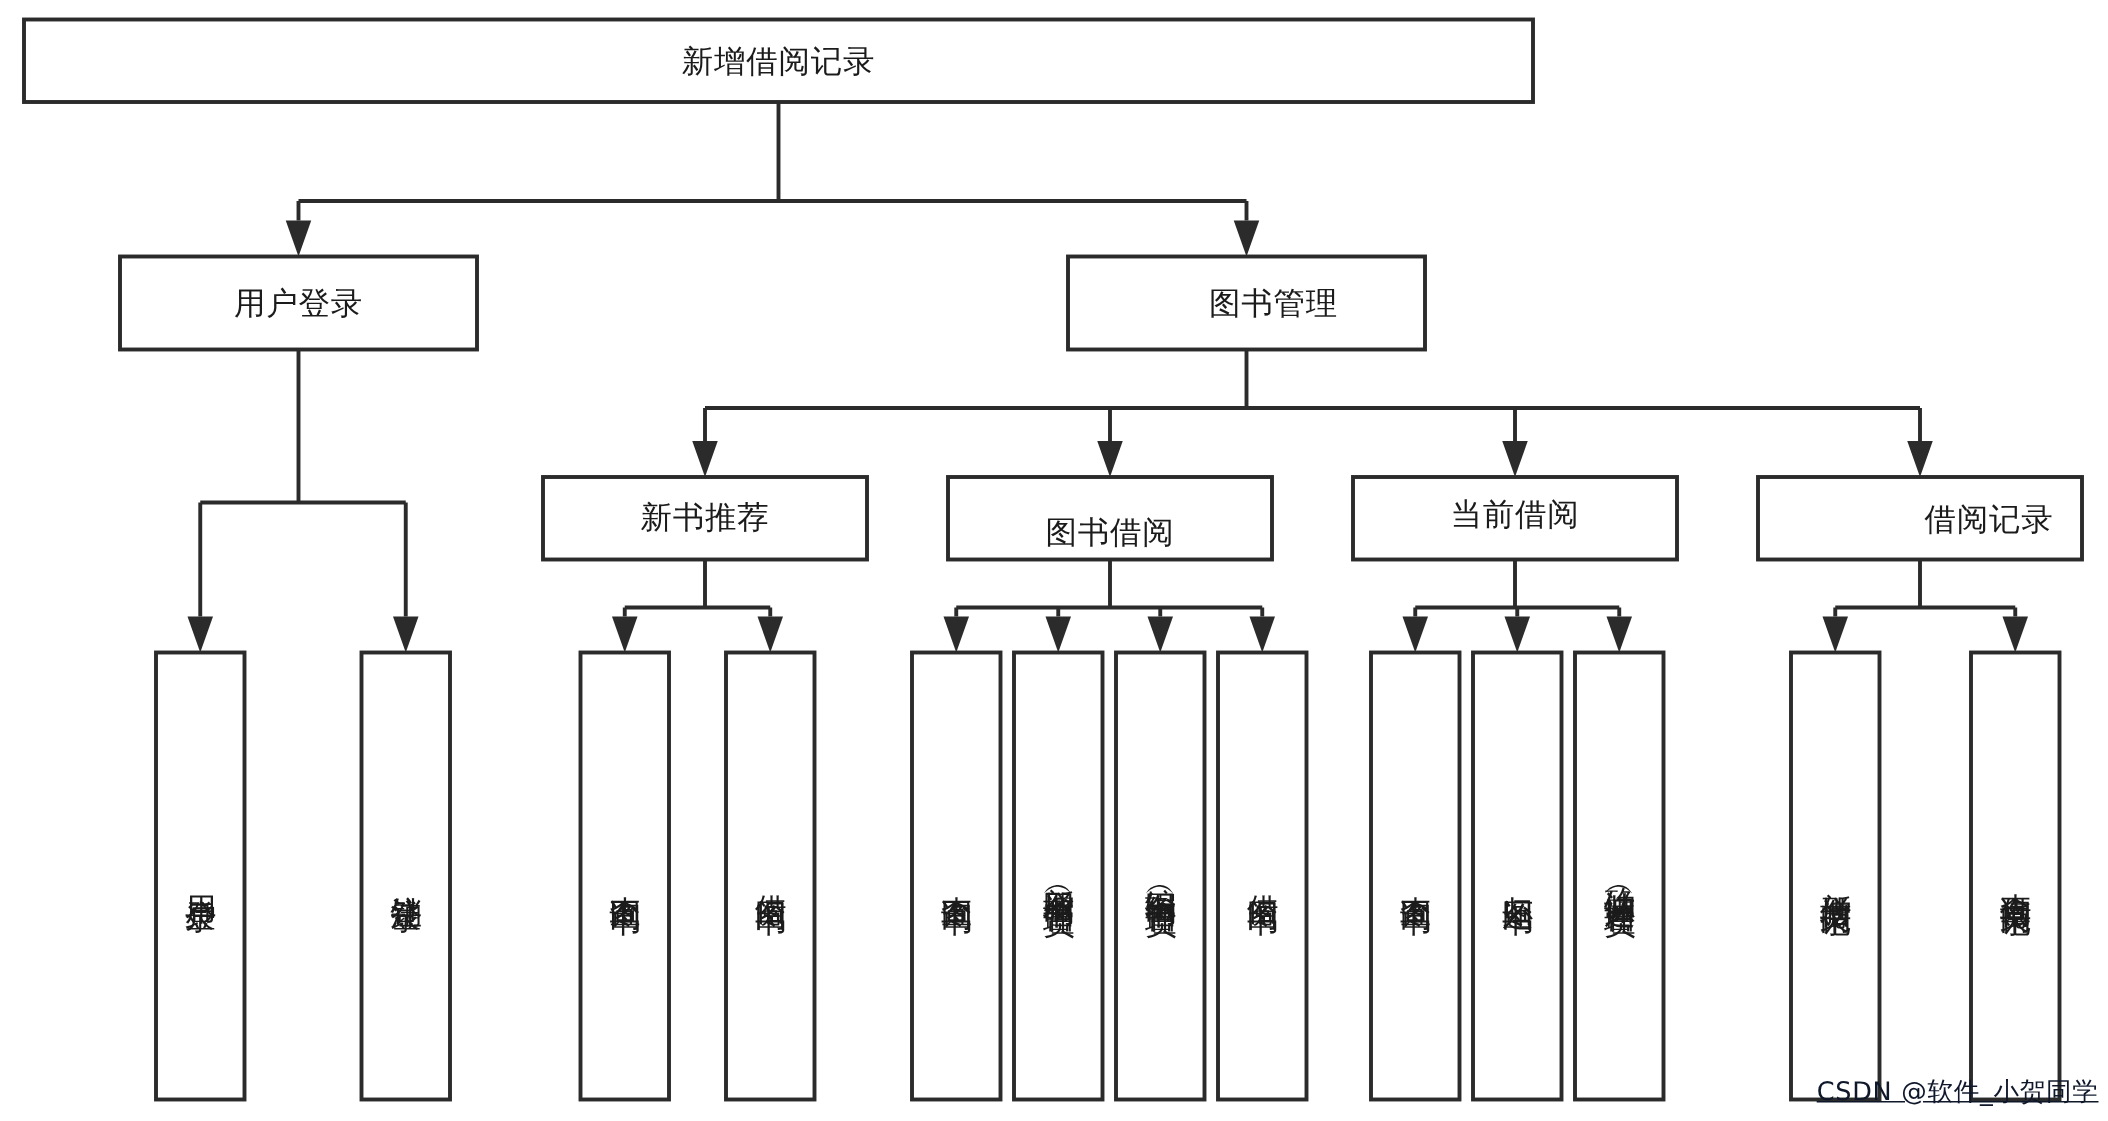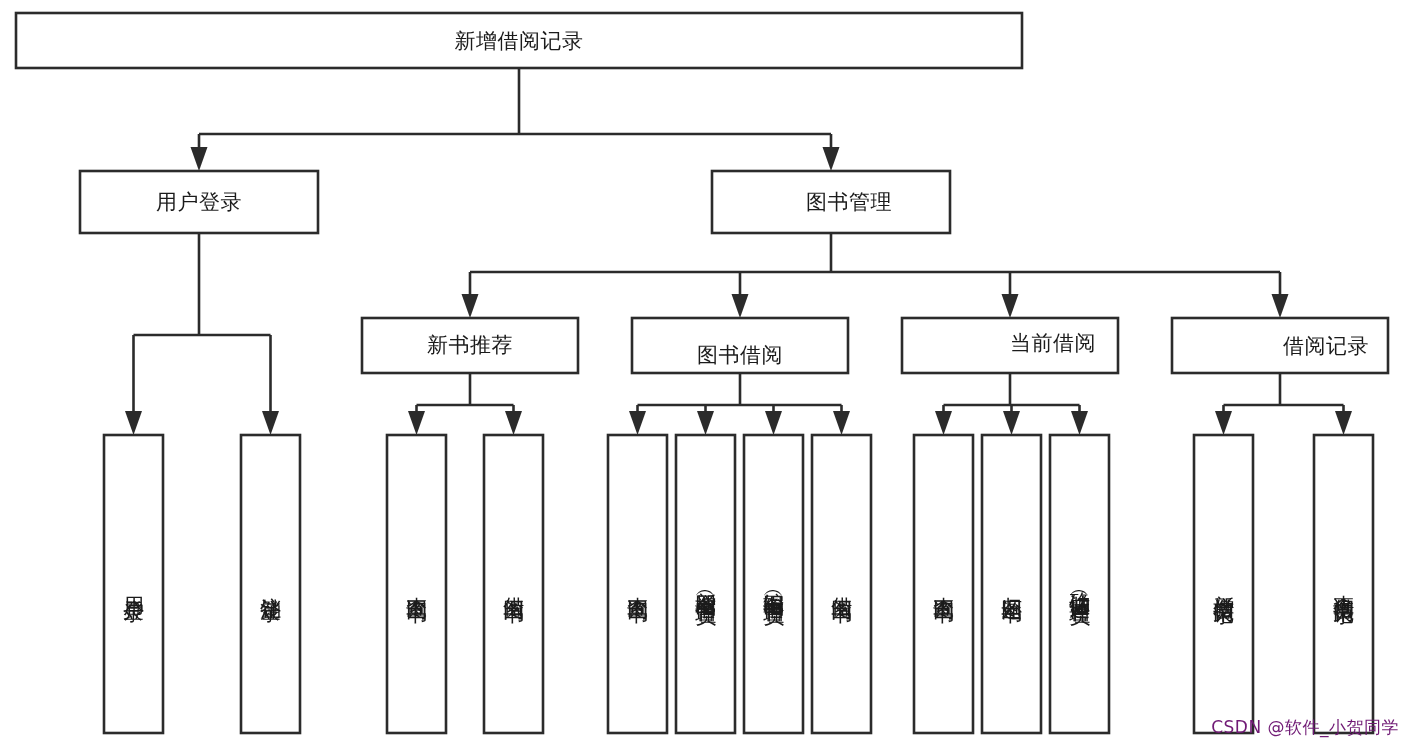--- a/index.html
+++ b/index.html
@@ -70,23 +70,24 @@
     -webkit-writing-mode: vertical-rl;
     letter-spacing: 2px;
     display: block;
     text-align: center;
   }
   .watermark {
     position: absolute;
     right: 6px;
     bottom: 8px;
     font-size: 17px;
-    color: #701a75;
+    color: #0f172a;
     letter-spacing: 0.5px;
     white-space: nowrap;
+    text-decoration: underline;
   }
 </style>
 </head>
 <body>
 
 <div id="diagram-root">
 
   <svg id="diagram-canvas" viewBox="0 0 1405 747" xmlns="http://www.w3.org/2000/svg">
     <g id="connector-layer">
         <line x1="519" y1="68" x2="519" y2="134" class="connector"></line>
@@ -171,21 +172,21 @@
       <div class="node-label-h" style="left: 80px; top: 171px; width: 238px; height: 62px;">用户登录</div>
       <div class="node-label-h" style="left: 712px; top: 171px; width: 274px; height: 62px;">图书管理</div>
       <div class="node-label-v" style="left: 104px; top: 435px; width: 59px; height: 298px;">
         <span>用户登录</span>
       </div>
       <div class="node-label-v" style="left: 241px; top: 435px; width: 59px; height: 298px;">
         <span>注销登录</span>
       </div>
       <div class="node-label-h" style="left: 362px; top: 318px; width: 216px; height: 54px; text-align: center;">新书推荐</div>
       <div class="node-label-h" style="left: 632px; top: 318px; width: 216px; height: 73px;">图书借阅</div>
-      <div class="node-label-h" style="left: 902px; top: 318px; width: 216px; height: 49px; margin-left: 43px;">当前借阅</div>
+      <div class="node-label-h" style="left: 902px; top: 318px; width: 216px; height: 49px;">当前借阅</div>
       <div class="node-label-h" style="left: 1172px; top: 318px; width: 216px; height: 55px; padding-left: 46px;">借阅记录</div>
       <div class="node-label-v" style="left: 387px; top: 435px; width: 59px; height: 298px;">
         <span>查询图书</span>
       </div>
       <div class="node-label-v" style="left: 484px; top: 435px; width: 59px; height: 298px;">
         <span>借阅图书</span>
       </div>
       <div class="node-label-v" style="left: 608px; top: 435px; width: 59px; height: 298px;">
         <span>查询图书</span>
       </div>

